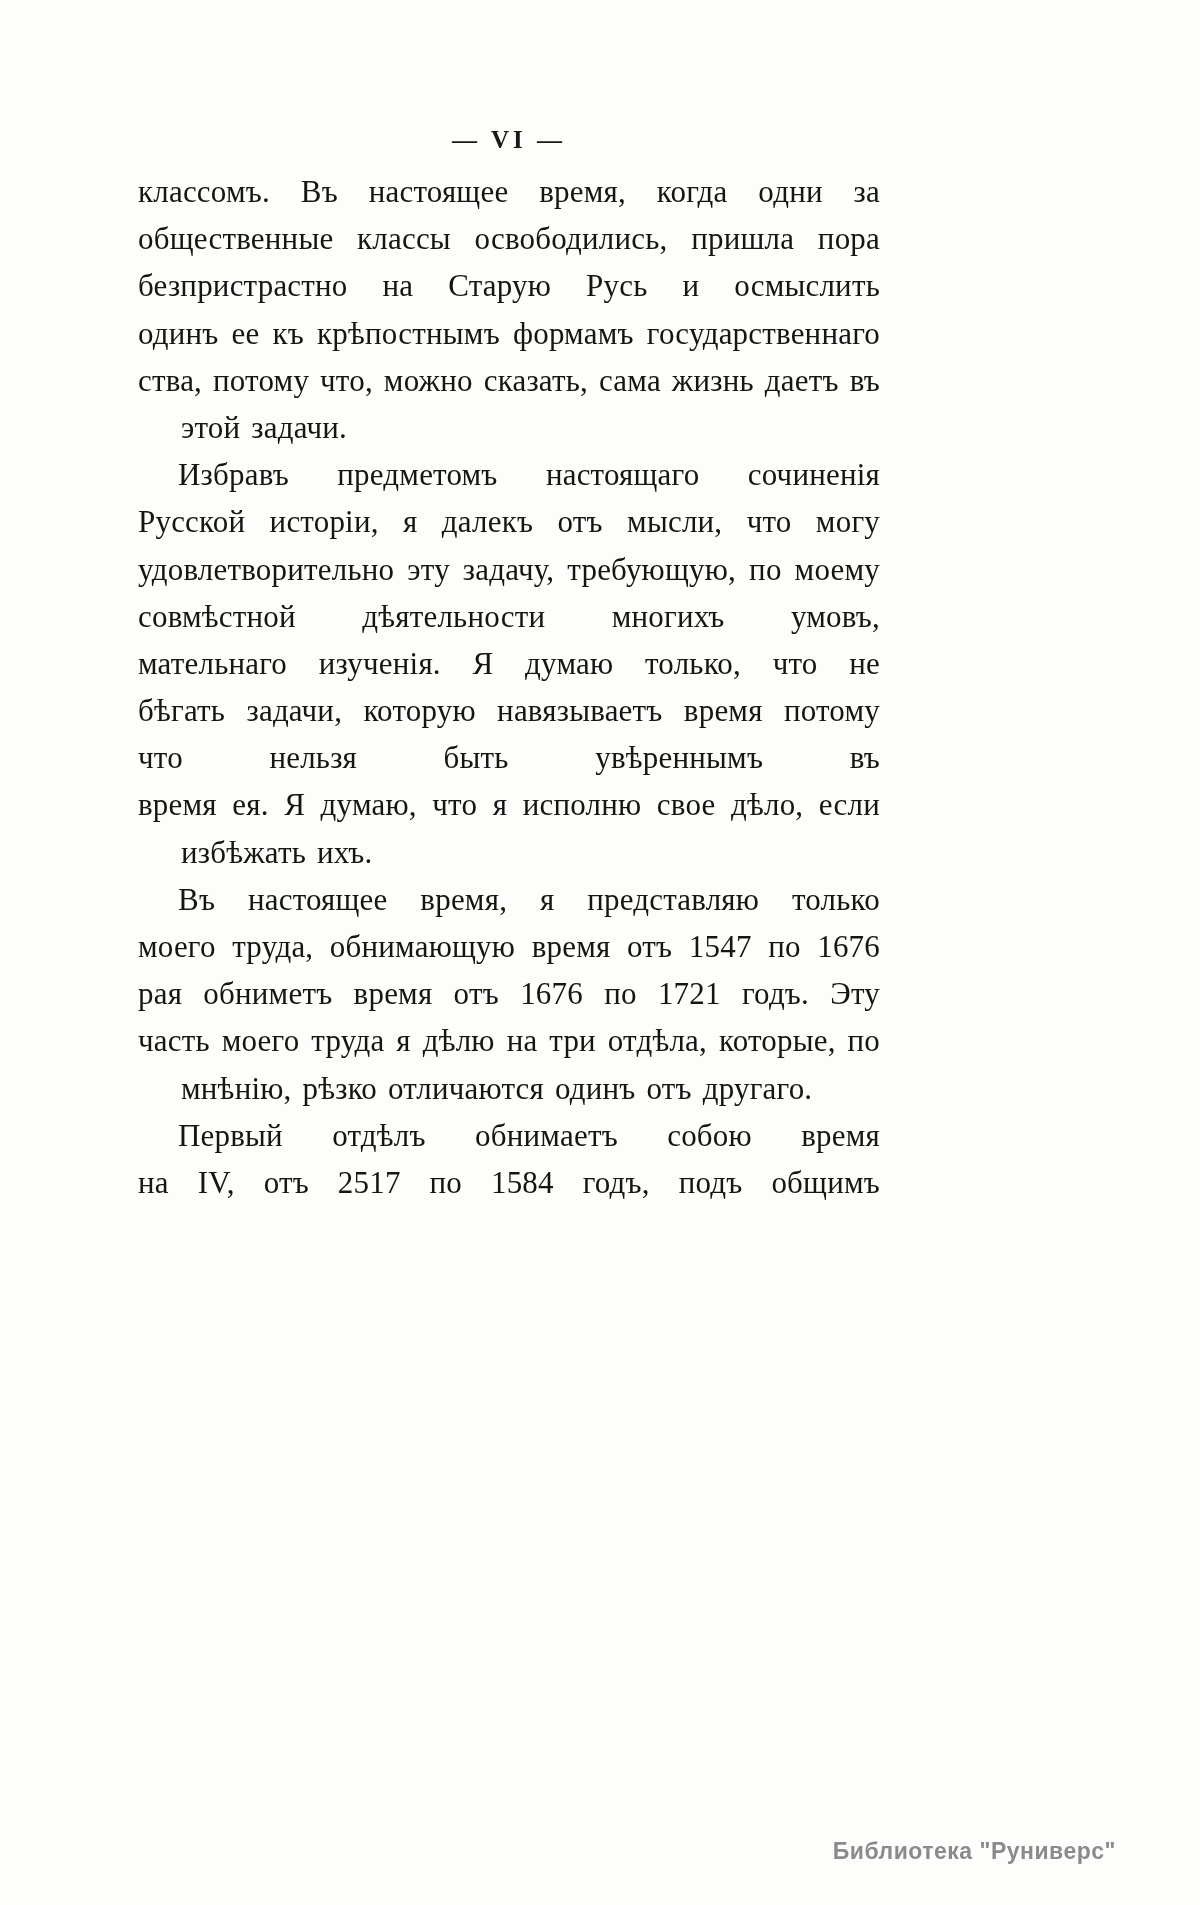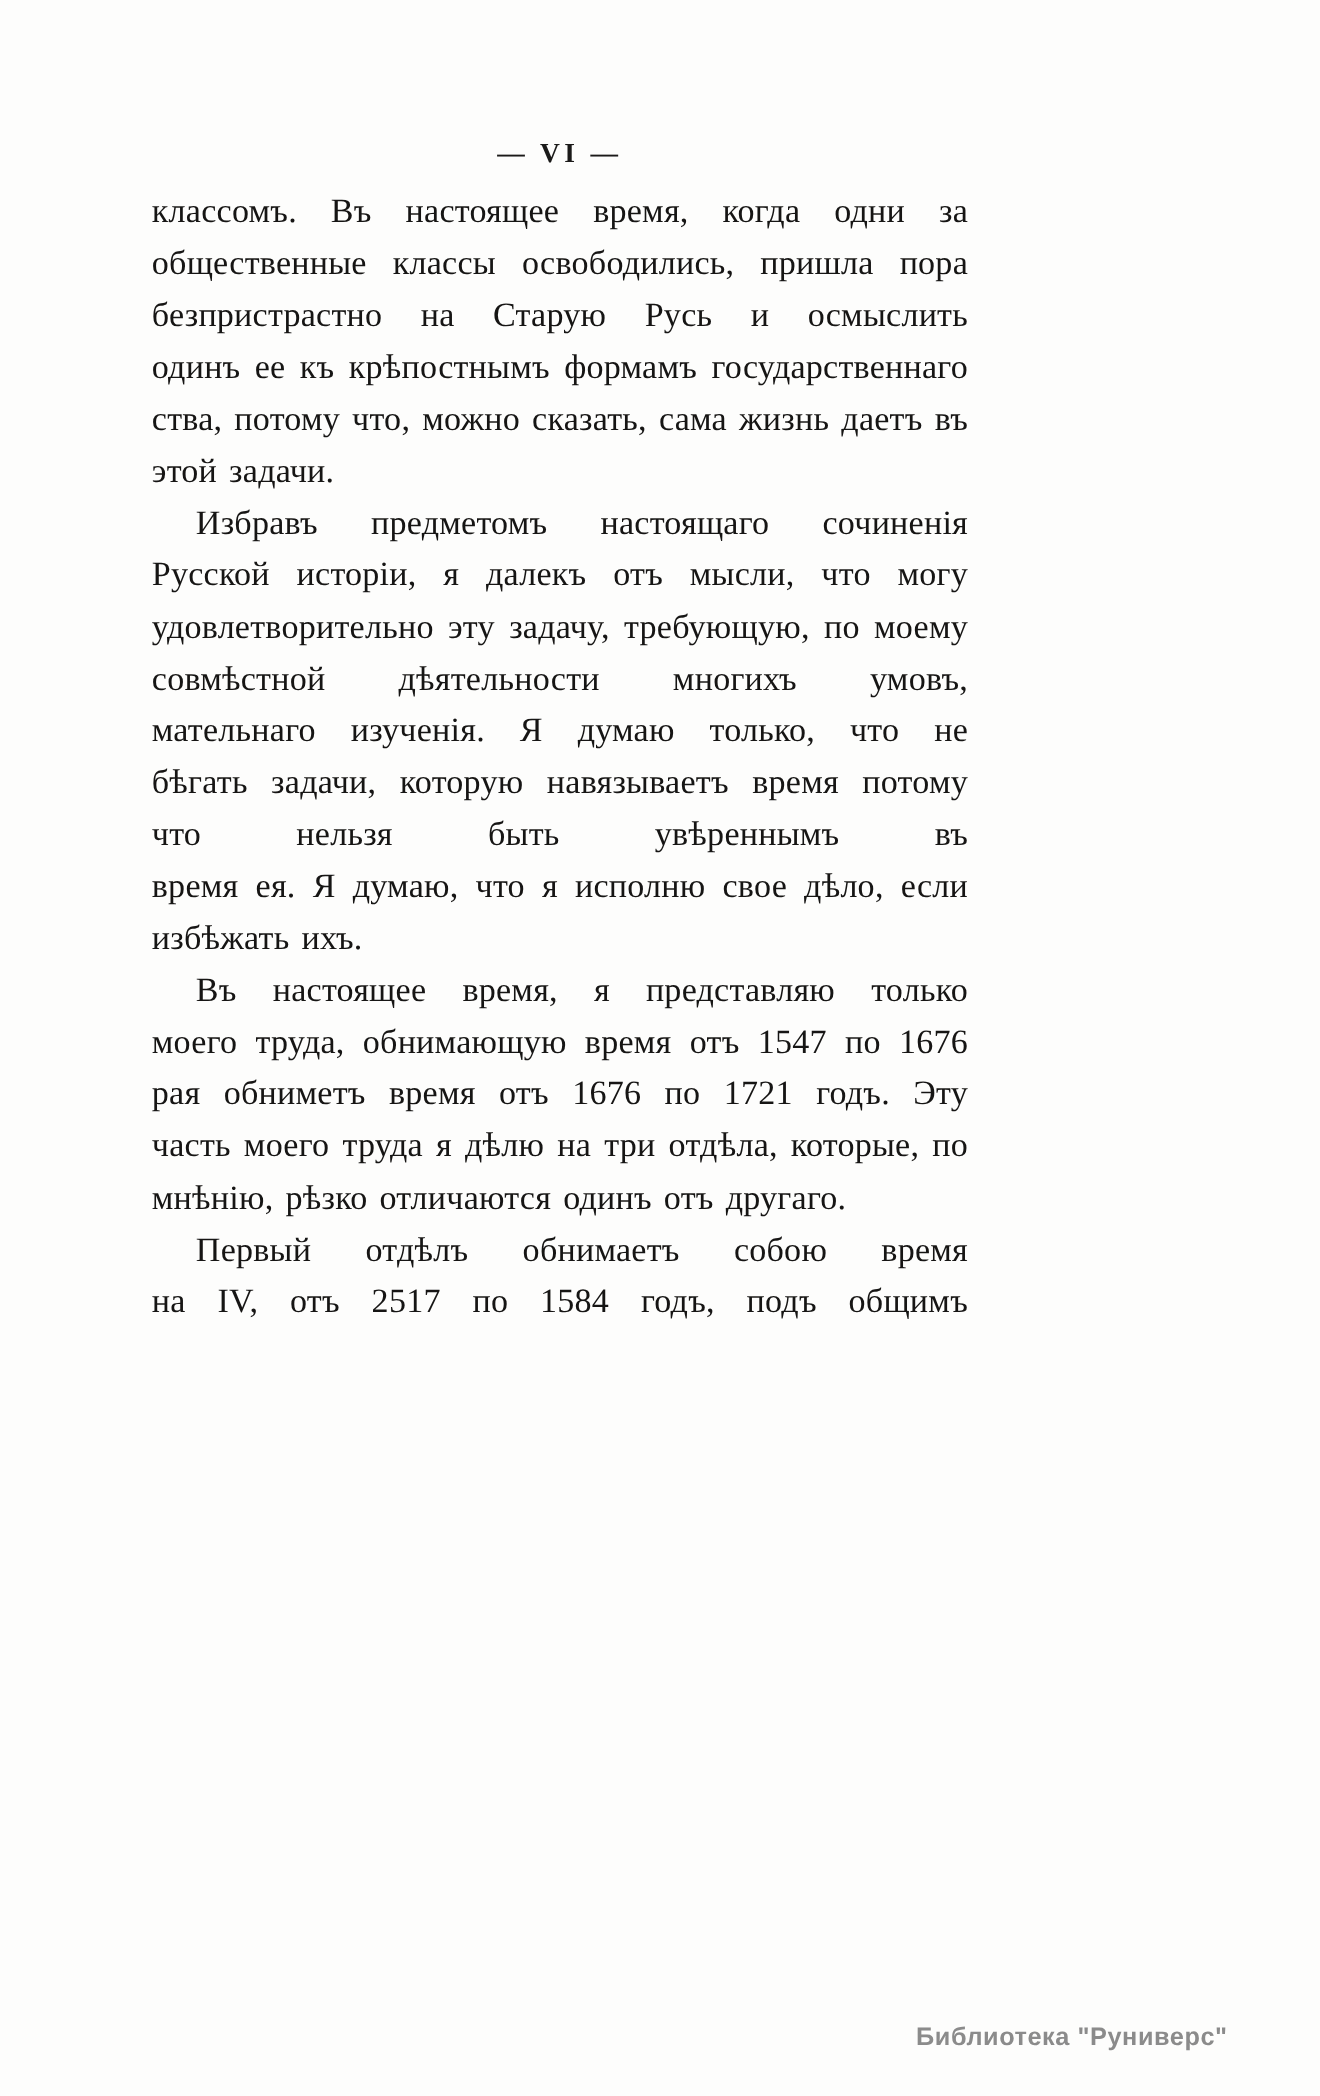--- a/index.html
+++ b/index.html
@@ -47,20 +47,21 @@
     line-height: 47.2px;
     font-size: 31px;
     letter-spacing: 0.2px;
     word-spacing: 3px;
     text-align: justify;
     text-align-last: justify;
     overflow: hidden;
   }
   .line.last {
     text-align-last: left;
+    margin-left: 43px;
   }
   .line.indent {
     text-indent: 40px;
   }
   .watermark {
     position: absolute;
     right: 84px;
     bottom: 40px;
     font-family: "Liberation Sans", sans-serif;
     font-weight: bold;

